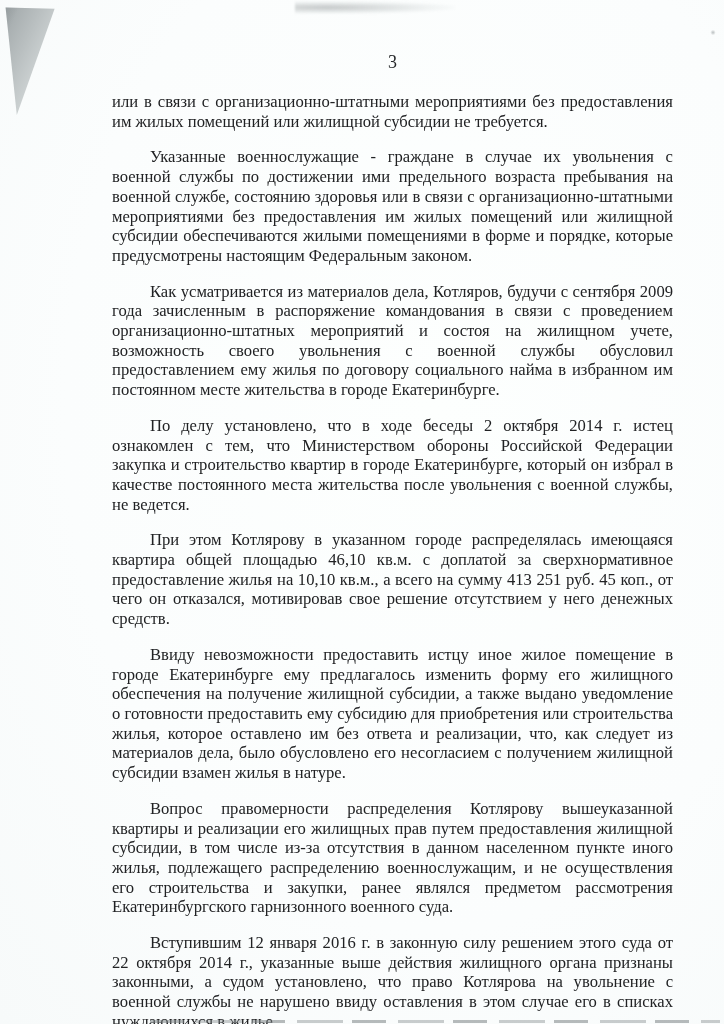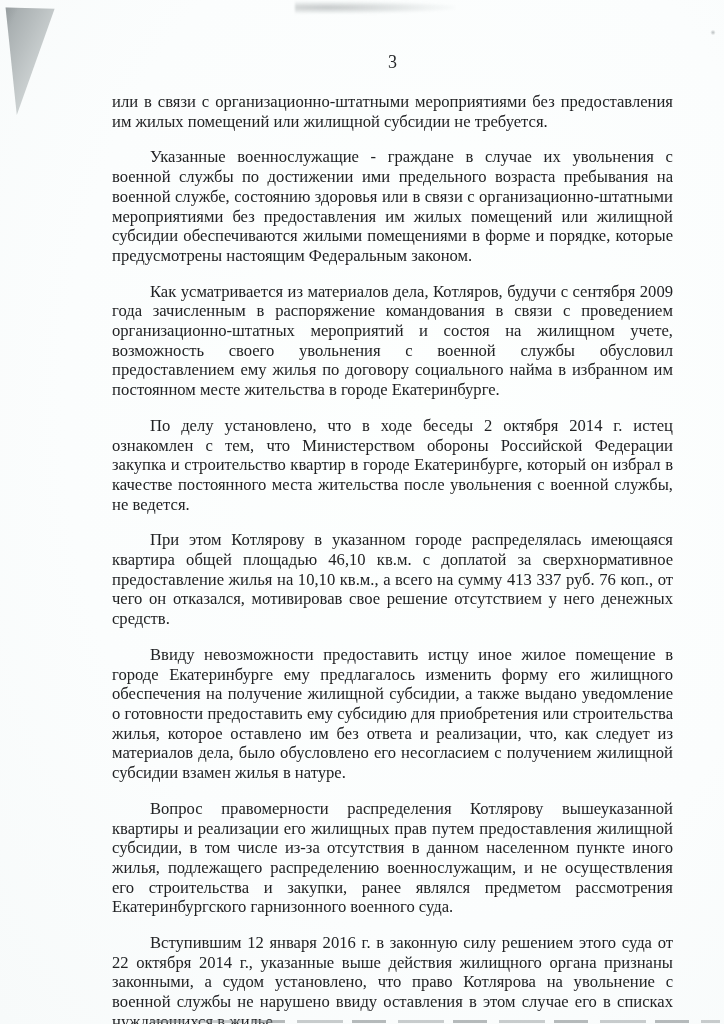--- a/index.html
+++ b/index.html
@@ -108,20 +108,20 @@
   <div class="top-smudge"></div>
   <div class="speck-1"></div>
 
   <div class="page-number">3</div>
 
   <div class="content">
       <p class="">или в связи с организационно-штатными мероприятиями без предоставления им жилых помещений или жилищной субсидии не требуется.</p>
       <p class="indent">Указанные военнослужащие - граждане в случае их увольнения с военной службы по достижении ими предельного возраста пребывания на военной службе, состоянию здоровья или в связи с организационно-штатными мероприятиями без предоставления им жилых помещений или жилищной субсидии обеспечиваются жилыми помещениями в форме и порядке, которые предусмотрены настоящим Федеральным законом.</p>
       <p class="indent">Как усматривается из материалов дела, Котляров, будучи с сентября 2009 года зачисленным в распоряжение командования в связи с проведением организационно-штатных мероприятий и состоя на жилищном учете, возможность своего увольнения с военной службы обусловил предоставлением ему жилья по договору социального найма в избранном им постоянном месте жительства в городе Екатеринбурге.</p>
       <p class="indent">По делу установлено, что в ходе беседы 2 октября 2014 г. истец ознакомлен с тем, что Министерством обороны Российской Федерации закупка и строительство квартир в городе Екатеринбурге, который он избрал в качестве постоянного места жительства после увольнения с военной службы, не ведется.</p>
-      <p class="indent">При этом Котлярову в указанном городе распределялась имеющаяся квартира общей площадью 46,10 кв.м. с доплатой за сверхнормативное предоставление жилья на 10,10 кв.м., а всего на сумму 413 337 руб. 76 коп., от чего он отказался, мотивировав свое решение отсутствием у него денежных средств.</p>
+      <p class="indent">При этом Котлярову в указанном городе распределялась имеющаяся квартира общей площадью 46,10 кв.м. с доплатой за сверхнормативное предоставление жилья на 10,10 кв.м., а всего на сумму 413 251 руб. 45 коп., от чего он отказался, мотивировав свое решение отсутствием у него денежных средств.</p>
       <p class="indent">Ввиду невозможности предоставить истцу иное жилое помещение в городе Екатеринбурге ему предлагалось изменить форму его жилищного обеспечения на получение жилищной субсидии, а также выдано уведомление о готовности предоставить ему субсидию для приобретения или строительства жилья, которое оставлено им без ответа и реализации, что, как следует из материалов дела, было обусловлено его несогласием с получением жилищной субсидии взамен жилья в натуре.</p>
       <p class="indent">Вопрос правомерности распределения Котлярову вышеуказанной квартиры и реализации его жилищных прав путем предоставления жилищной субсидии, в том числе из-за отсутствия в данном населенном пункте иного жилья, подлежащего распределению военнослужащим, и не осуществления его строительства и закупки, ранее являлся предметом рассмотрения Екатеринбургского гарнизонного военного суда.</p>
       <p class="indent">Вступившим 12 января 2016 г. в законную силу решением этого суда от 22 октября 2014 г., указанные выше действия жилищного органа признаны законными, а судом установлено, что право Котлярова на увольнение с военной службы не нарушено ввиду оставления в этом случае его в списках нуждающихся в жилье.</p>
     </div>
 
   <div class="bottom-scan-line"></div>
 </div>
 
 </body></html>

